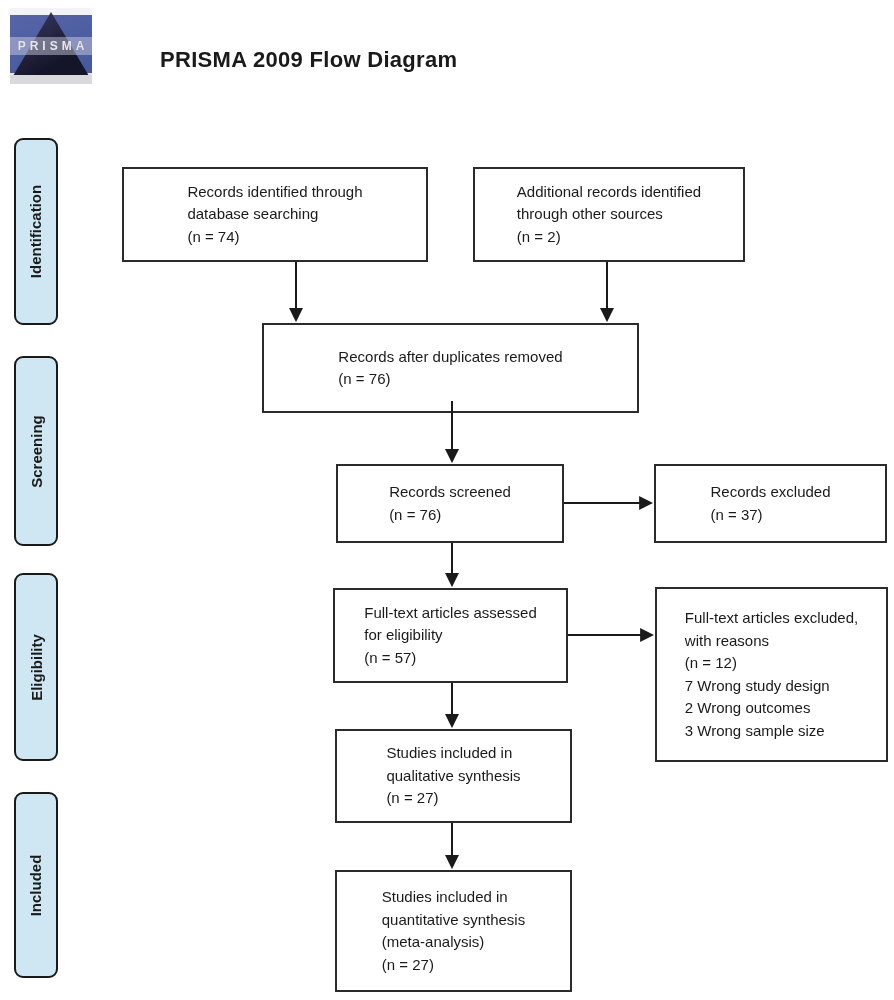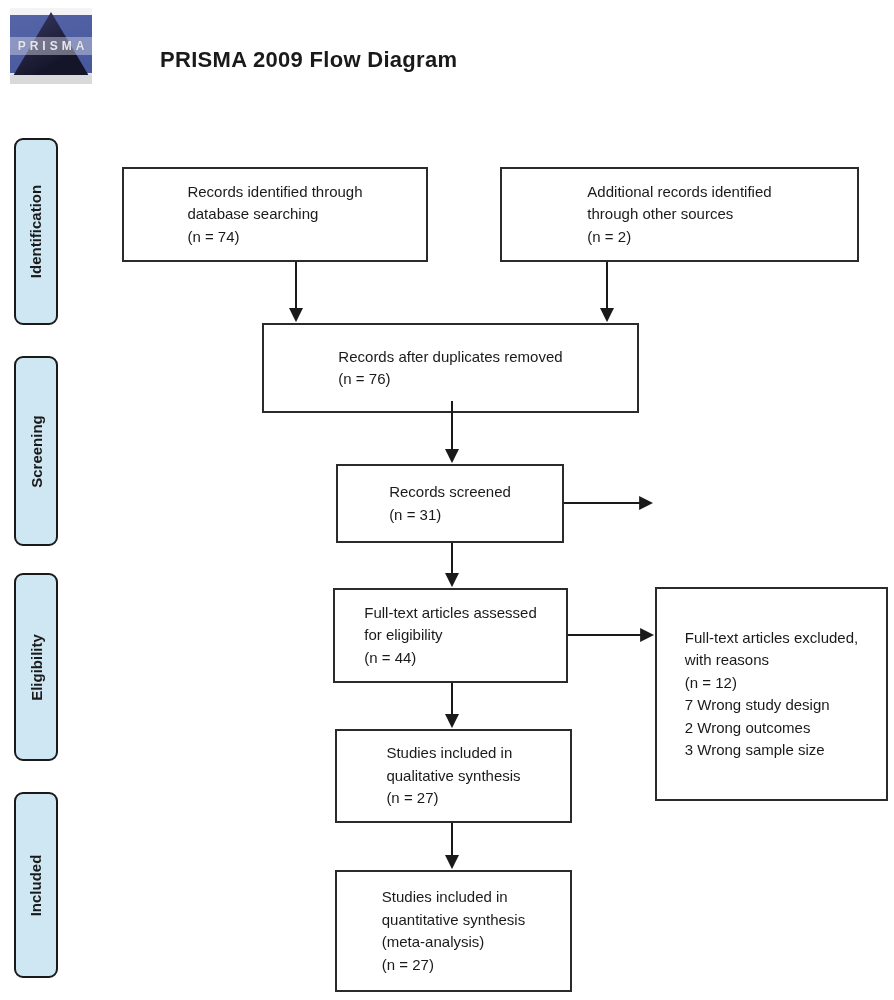--- a/index.html
+++ b/index.html
@@ -75,26 +75,26 @@
     border: 2px solid var(--box-border, #2b2b2b);
     box-sizing: border-box;
     display: flex; align-items: center; justify-content: center;
     text-align: left;
     font-size: 15px;
     line-height: 1.5;
     white-space: pre-line;
     padding: 2px 6px;
   }
   #box-identified    { left: 122px; top: 167px; width: 306px; height: 95px; }
-  #box-additional    { left: 500px; top: 167px; width: 359px; height: 95px; }
+  #box-additional    { left: 473px; top: 167px; width: 272px; height: 95px; }
   #box-duplicates    { left: 262px; top: 323px; width: 377px; height: 90px; }
   #box-screened      { left: 336px; top: 464px; width: 228px; height: 79px; }
   #box-excluded      { left: 654px; top: 464px; width: 233px; height: 79px; }
   #box-fulltext      { left: 333px; top: 588px; width: 235px; height: 95px; }
-  #box-ftexcluded    { left: 655px; top: 587px; width: 233px; height: 214px; }
+  #box-ftexcluded    { left: 655px; top: 587px; width: 233px; height: 175px; }
   #box-qualitative   { left: 335px; top: 729px; width: 237px; height: 94px; }
   #box-quantitative  { left: 335px; top: 870px; width: 237px; height: 122px; }
 
   
   .arrows {
     position: absolute; left: 0; top: 0;
     width: 894px; height: 1000px;
     pointer-events: none;
   }
   .arrows line { stroke: var(--arrow, #1a1a1a); stroke-width: 2; }
@@ -136,26 +136,30 @@
     <span>Additional records identified
 through other sources
 (n = 2)</span>
   </div>
   <div class="flow-box" id="box-duplicates">
     <span>Records after duplicates removed
 (n = 76)</span>
   </div>
   <div class="flow-box" id="box-screened">
     <span>Records screened
-(n = 31)</span>
+(n = 76)</span>
+  </div>
+  <div class="flow-box" id="box-excluded">
+    <span>Records excluded
+(n = 37)</span>
   </div>
   <div class="flow-box" id="box-fulltext">
     <span>Full-text articles assessed
 for eligibility
-(n = 44)</span>
+(n = 57)</span>
   </div>
   <div class="flow-box" id="box-ftexcluded">
     <span>Full-text articles excluded,
 with reasons
 (n = 12)
 7 Wrong study design
 2 Wrong outcomes
 3 Wrong sample size</span>
   </div>
   <div class="flow-box" id="box-qualitative">

